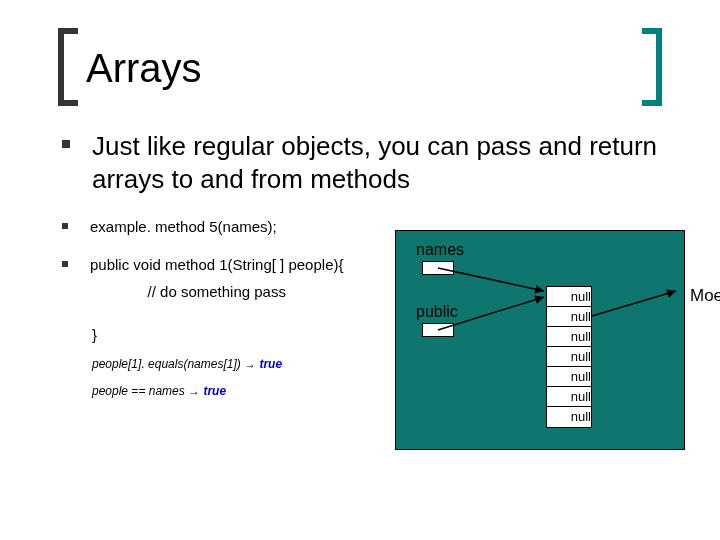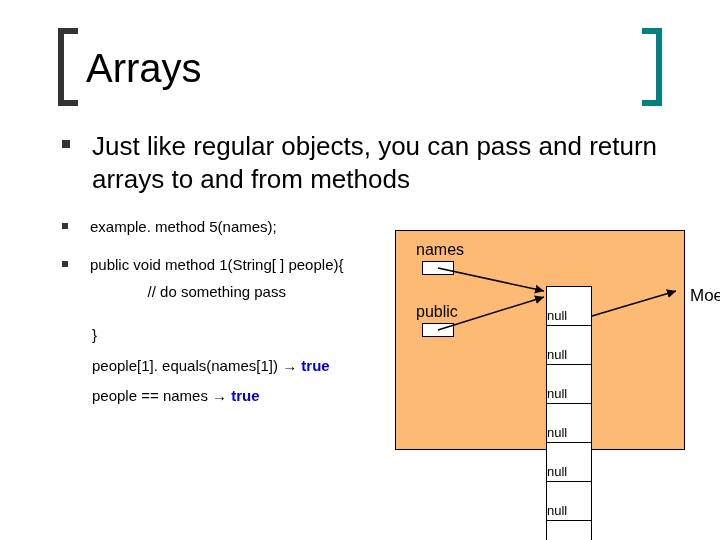--- a/index.html
+++ b/index.html
@@ -53,30 +53,30 @@
     background: #333;
     flex-shrink: 0;
     margin-top: 10px;
     margin-right: 22px;
   }
   .square.small { width: 6px; height: 6px; margin-top: 6px; margin-right: 22px; }
   .main-text { font-size: 26px; line-height: 1.25; color: #000; }
   .code-text { font-size: 15px; line-height: 1.35; color: #000; }
   .code-block { margin-top: 6px; }
   .close-brace { margin-top: 24px; margin-left: 30px; margin-bottom: 14px; font-size: 15px; }
-  .eq-line { font-size: 15px; margin-left: 30px; margin-top: 13px; margin-bottom: 6px; }
+  .eq-line { font-size: 12px; margin-left: 30px; margin-top: 13px; margin-bottom: 6px; font-style: italic; }
   .true { color: #0000cc; font-weight: bold; }
   .arrow { font-family: Arial; }
   .diagram-box {
     position: absolute;
     top: 230px;
     left: 395px;
     width: 290px;
     height: 220px;
-    background: #fdba74;
+    background: #0f766e;
     border: 1px solid #000;
   }
   .label-names {
     position: absolute;
     top: 10px; left: 20px;
     font-size: 16px; color: #000;
   }
   .label-people {
     position: absolute;
     top: 72px; left: 20px;
@@ -95,23 +95,22 @@
     top: 55px;
     left: 150px;
     width: 46px;
     background: #fff;
     border: 1px solid #000;
   }
   .arrayrect .cell {
     height: 20px;
     border-bottom: 1px solid #000;
     font-size: 13px;
-    text-align: left;
+    text-align: right;
     line-height: 20px;
-    margin-top: 19px;
   }
   .arrayrect .cell:last-child { border-bottom: none; }
   .moe-label {
     position: absolute;
     top: 286px;
     left: 690px;
     font-size: 17px;
     color: #000;
     background: #fff;
   }

